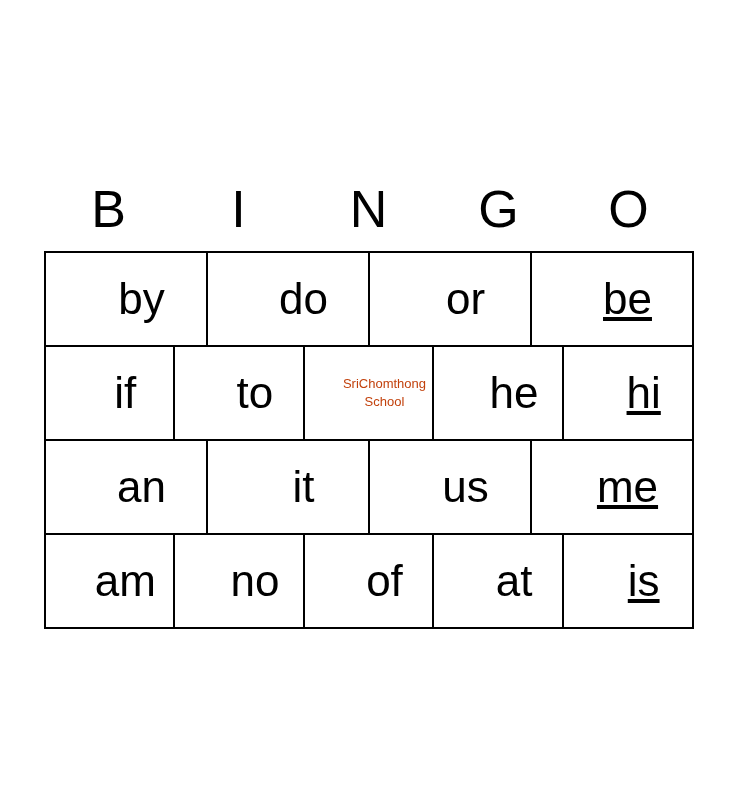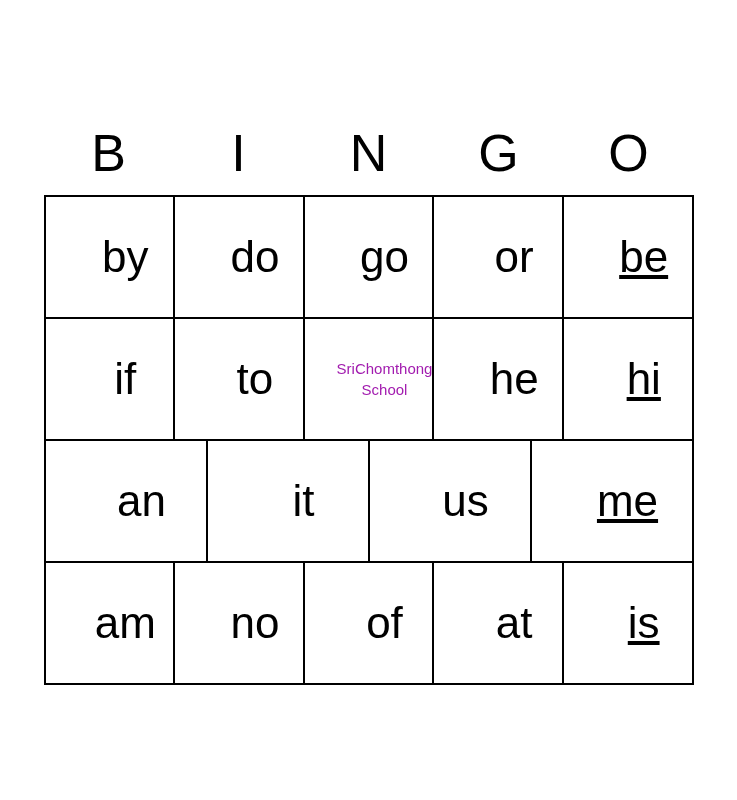--- a/index.html
+++ b/index.html
@@ -50,60 +50,59 @@
       border-bottom: 2px solid #000;
     }
 
     .bingo-row:last-child {
       border-bottom: none;
       align-items: center;
     }
 
     .bingo-cell {
       flex: 1;
-      height: 120px;
+      height: 92px;
       display: flex;
       align-items: center;
       justify-content: center;
       border-right: 2px solid #000;
       font-size: 44px;
       color: #000;
       text-align: center;
       padding-left: 32px;
     }
 
     .bingo-cell:last-child {
       border-right: none;
       text-decoration: underline;
     }
 
     .bingo-cell.free-space {
-      font-size: 15px;
+      font-size: 13px;
       line-height: 1.4;
-      color: #a21caf;
+      color: #c2410c;
     }
   </style>
 </head>
 <body>
 
 <div class="bingo-container">
   <div class="bingo-header">
     <div class="header-cell">B</div>
     <div class="header-cell">I</div>
     <div class="header-cell">N</div>
     <div class="header-cell">G</div>
     <div class="header-cell">O</div>
   </div>
 
   <div class="bingo-grid">
 
     <div class="bingo-row">
       <div class="bingo-cell">by</div>
       <div class="bingo-cell">do</div>
-      <div class="bingo-cell">go</div>
       <div class="bingo-cell">or</div>
       <div class="bingo-cell">be</div>
     </div>
 
 
     <div class="bingo-row">
       <div class="bingo-cell">if</div>
       <div class="bingo-cell">to</div>
       <div class="bingo-cell free-space">SriChomthong
 School</div>

